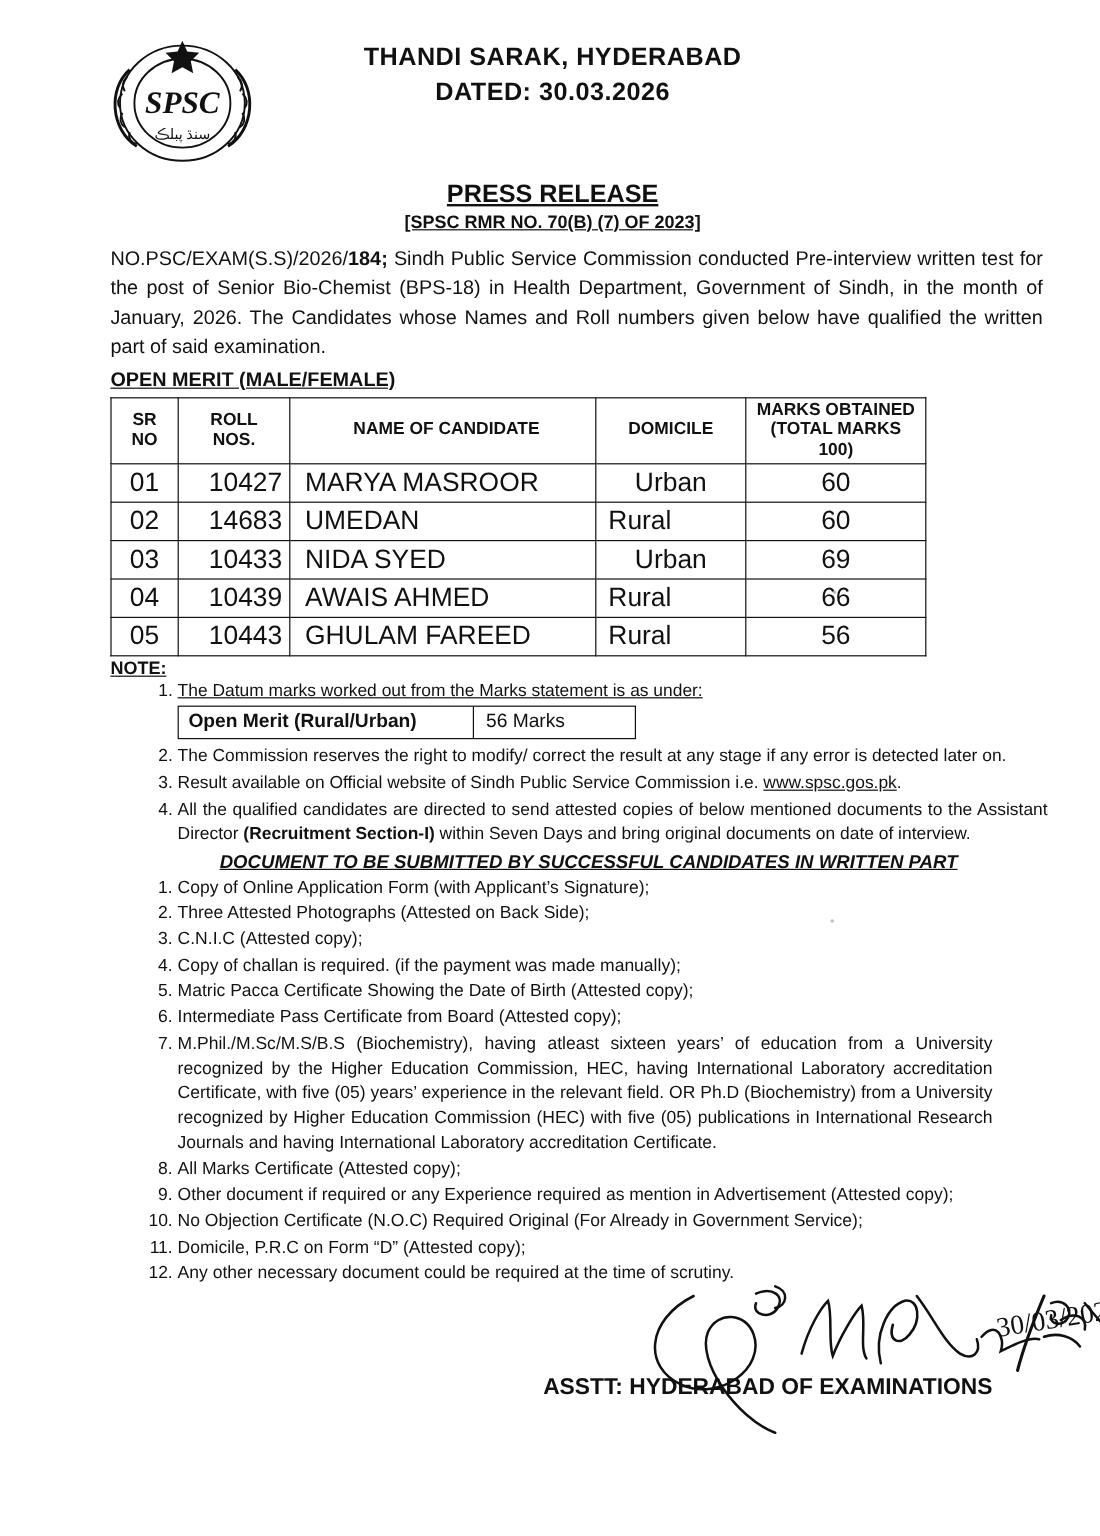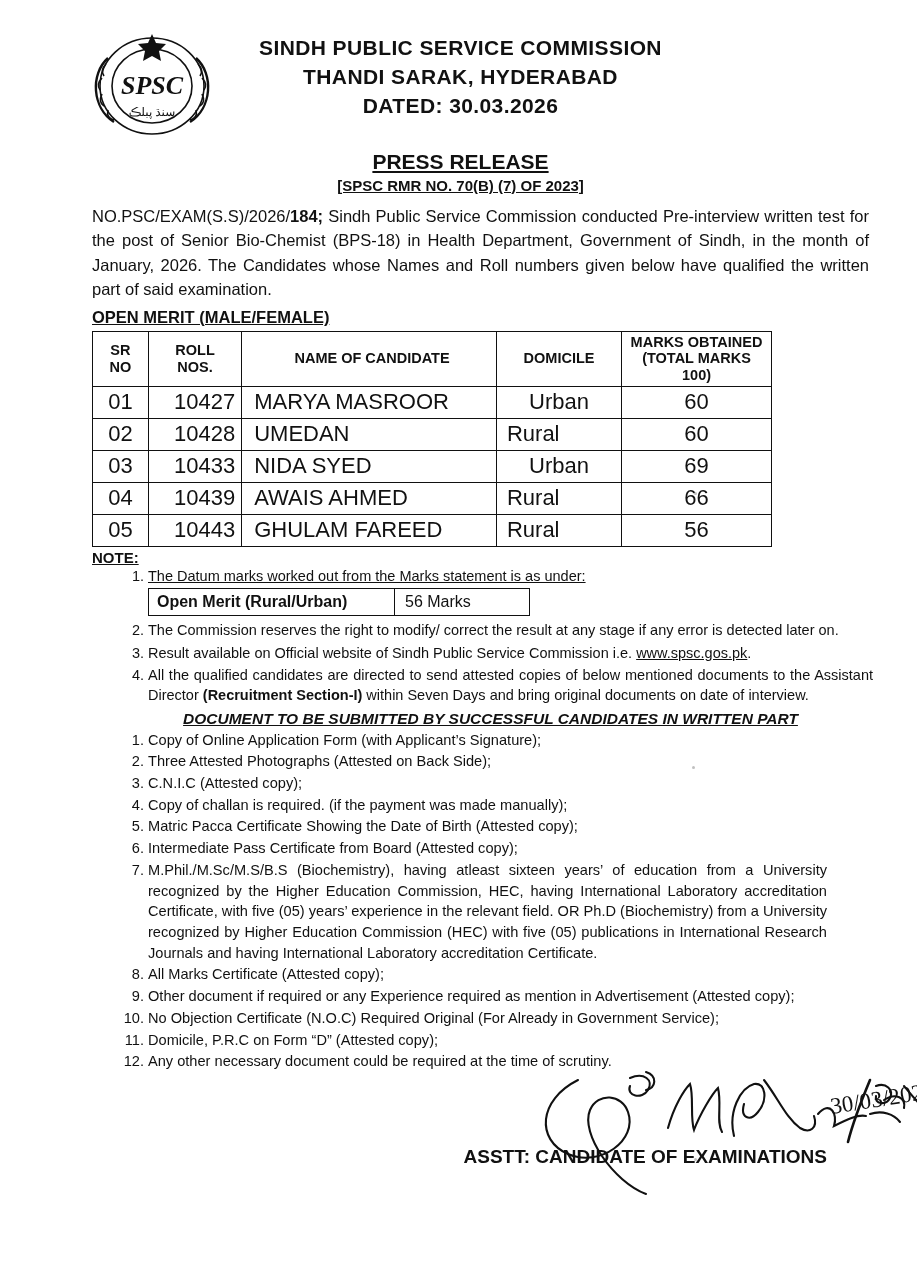--- a/index.html
+++ b/index.html
@@ -243,21 +243,20 @@
           <path d="M24 34 C6 50 8 84 30 98" stroke-width="2.4"></path>
           <path d="M112 34 C130 50 128 84 106 98" stroke-width="2.4"></path>
           <path d="M22 40 q-6 6 -2 12 M18 54 q-6 6 -2 12 M18 70 q-4 8 2 12 M24 86 q-2 8 6 10"></path>
           <path d="M114 40 q6 6 2 12 M118 54 q6 6 2 12 M118 70 q4 8 -2 12 M112 86 q2 8 -6 10"></path>
         </g>
         <text x="68" y="70" text-anchor="middle" font-family="'Liberation Serif', serif" font-size="26" font-weight="bold" fill="#111" font-style="italic">SPSC</text>
         <text x="68" y="92" text-anchor="middle" font-family="'Liberation Serif', serif" font-size="12" fill="#111">سنڌ پبلڪ</text>
       </svg>
     </div>
     <div class="header-text">
-      <div class="line">SINDH PUBLIC SERVICE COMMISSION</div>
       <div class="line">THANDI SARAK, HYDERABAD</div>
       <div class="line">DATED: 30.03.2026</div>
     </div>
   </div>
 
   <div class="press-release">PRESS RELEASE</div>
   <div class="rmr">[SPSC RMR NO. 70(B) (7) OF 2023]</div>
 
   <div class="intro">
     <span class="no-label">NO.PSC/EXAM(S.S)/2026/</span><span class="no-num">184;</span><span> Sindh Public Service Commission conducted Pre-interview written test for the post of Senior Bio-Chemist (BPS-18) in Health Department, Government of Sindh, in the month of January, 2026. The Candidates whose Names and Roll numbers given below have qualified the written part of said examination.</span>
@@ -287,21 +286,21 @@
     <tbody>
       <tr>
         <td class="c-sr">01</td>
         <td class="c-roll">10427</td>
         <td class="c-name">MARYA MASROOR</td>
         <td class="c-dom dom-urban">Urban</td>
         <td class="c-marks">60</td>
       </tr>
       <tr>
         <td class="c-sr">02</td>
-        <td class="c-roll">10428</td>
+        <td class="c-roll">14683</td>
         <td class="c-name">UMEDAN</td>
         <td class="c-dom dom-rural">Rural</td>
         <td class="c-marks">60</td>
       </tr>
       <tr>
         <td class="c-sr">03</td>
         <td class="c-roll">10433</td>
         <td class="c-name">NIDA SYED</td>
         <td class="c-dom dom-urban">Urban</td>
         <td class="c-marks">69</td>
@@ -369,21 +368,21 @@
           <path d="M246 10 C260 28 268 48 282 58 C292 64 300 58 296 46"></path>
           <path d="M300 44 C312 30 320 44 316 56 C328 50 340 44 348 46"></path>
           <path d="M352 10 C342 34 334 56 330 72" stroke-width="2.6"></path>
           <path d="M358 16 c10 -4 18 4 14 12 c-4 8 -16 6 -14 -2"></path>
           <path d="M366 30 C378 22 388 28 386 38"></path>
           <path d="M352 44 C364 40 376 44 382 52"></path>
           <path d="M386 16 C396 28 404 38 414 44"></path>
         </g>
       </svg>
     </div>
-    <div class="sign-title">ASSTT: CANDIDATE OF EXAMINATIONS</div>
+    <div class="sign-title">ASSTT: HYDERABAD OF EXAMINATIONS</div>
     <div style="position:absolute; left:782px; top:12px; font-family:'Liberation Serif', serif; font-size:23px; transform:rotate(-9deg);">30/03/2026</div>
   </div>
 
   <div class="speck" style="left:694px; top:492px;"></div>
   <div class="speck" style="left:692px; top:766px;"></div>
   <div class="speck" style="left:694px; top:1158px;"></div>
 
 
 </div>
 

